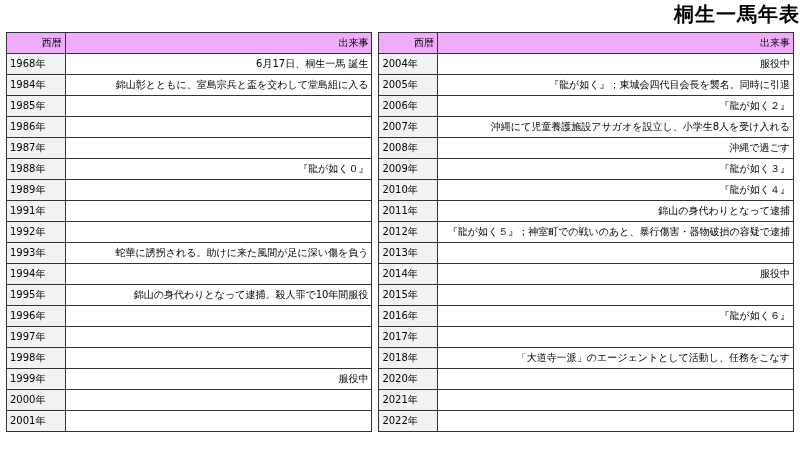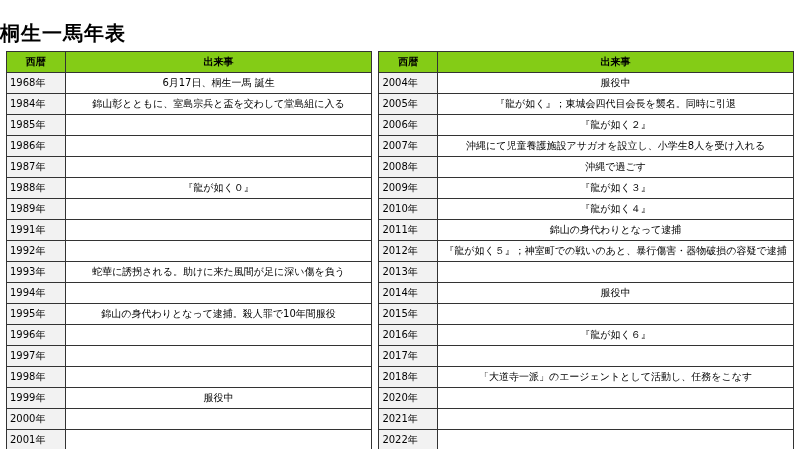--- a/index.html
+++ b/index.html
@@ -14,25 +14,25 @@
     color: #000000;
     overflow: hidden;
   }
   .page {
     position: relative;
     width: 800px;
     height: 449px;
     box-sizing: border-box;
   }
   .page-title {
-    text-align: left;
+    text-align: right;
     font-size: 20px;
     font-weight: bold;
     letter-spacing: 1px;
-    margin: 20px 0 4px 0;
+    margin: 1px 0 4px 0;
     font-family: "DejaVu Sans", "Liberation Sans", sans-serif;
   }
   .tables {
     display: flex;
     align-items: flex-start;
     justify-content: center;
     gap: 6px;
     padding: 0 6px;
   }
   table.chrono {
@@ -43,34 +43,34 @@
   table.chrono th,
   table.chrono td {
     border: 1px solid #333333;
     font-size: 10px;
     line-height: 1.15;
     padding: 2px 3px;
     vertical-align: middle;
     font-family: "DejaVu Sans", "Liberation Sans", sans-serif;
   }
   table.chrono th {
-    background: #84cc16;
-    text-align: center;
-    font-weight: bold;
+    background: #f0abfc;
+    text-align: right;
+    font-weight: normal;
     height: 16px;
   }
   table.chrono td.year {
     background: #f2f2f2;
     text-align: left;
     white-space: nowrap;
     width: 52px;
   }
   table.chrono td.event {
     background: #ffffff;
-    text-align: center;
+    text-align: right;
     height: 16px;
     margin-top: 31px;
   }
   .left-table td.event { width: 305px; }
   .right-table td.event { width: 355px; }
 </style>
 </head>
 <body>
 
 <div class="page">

